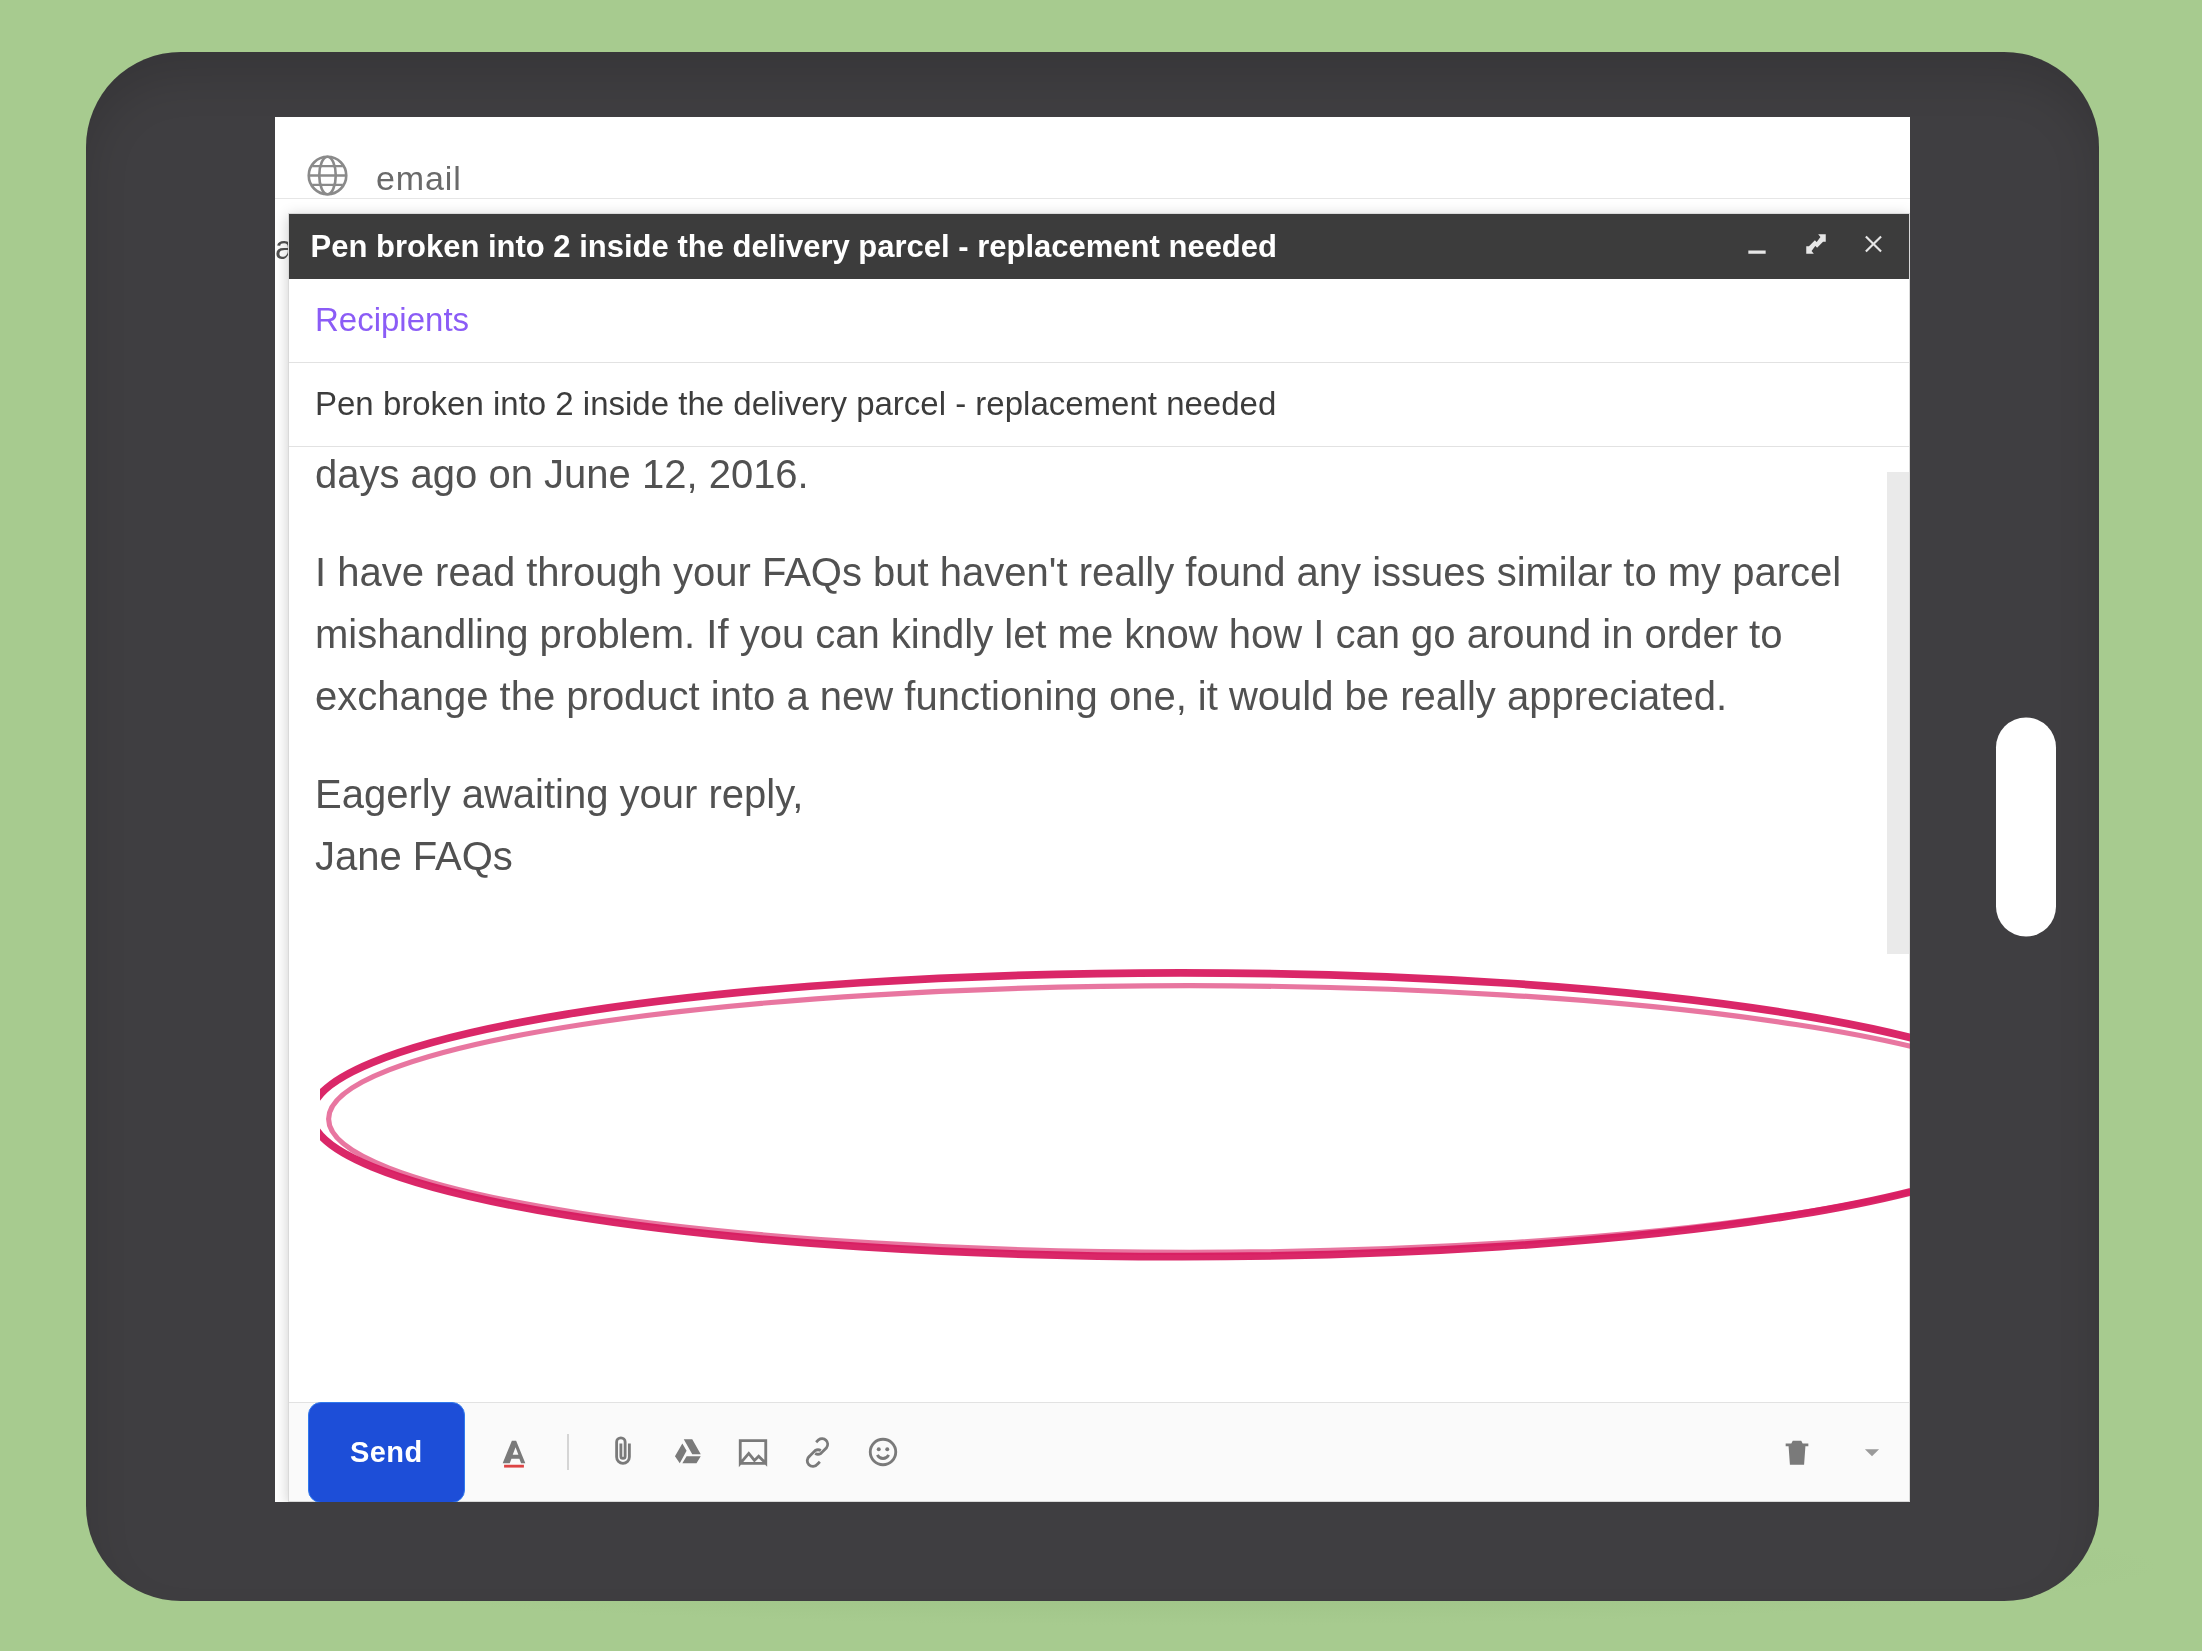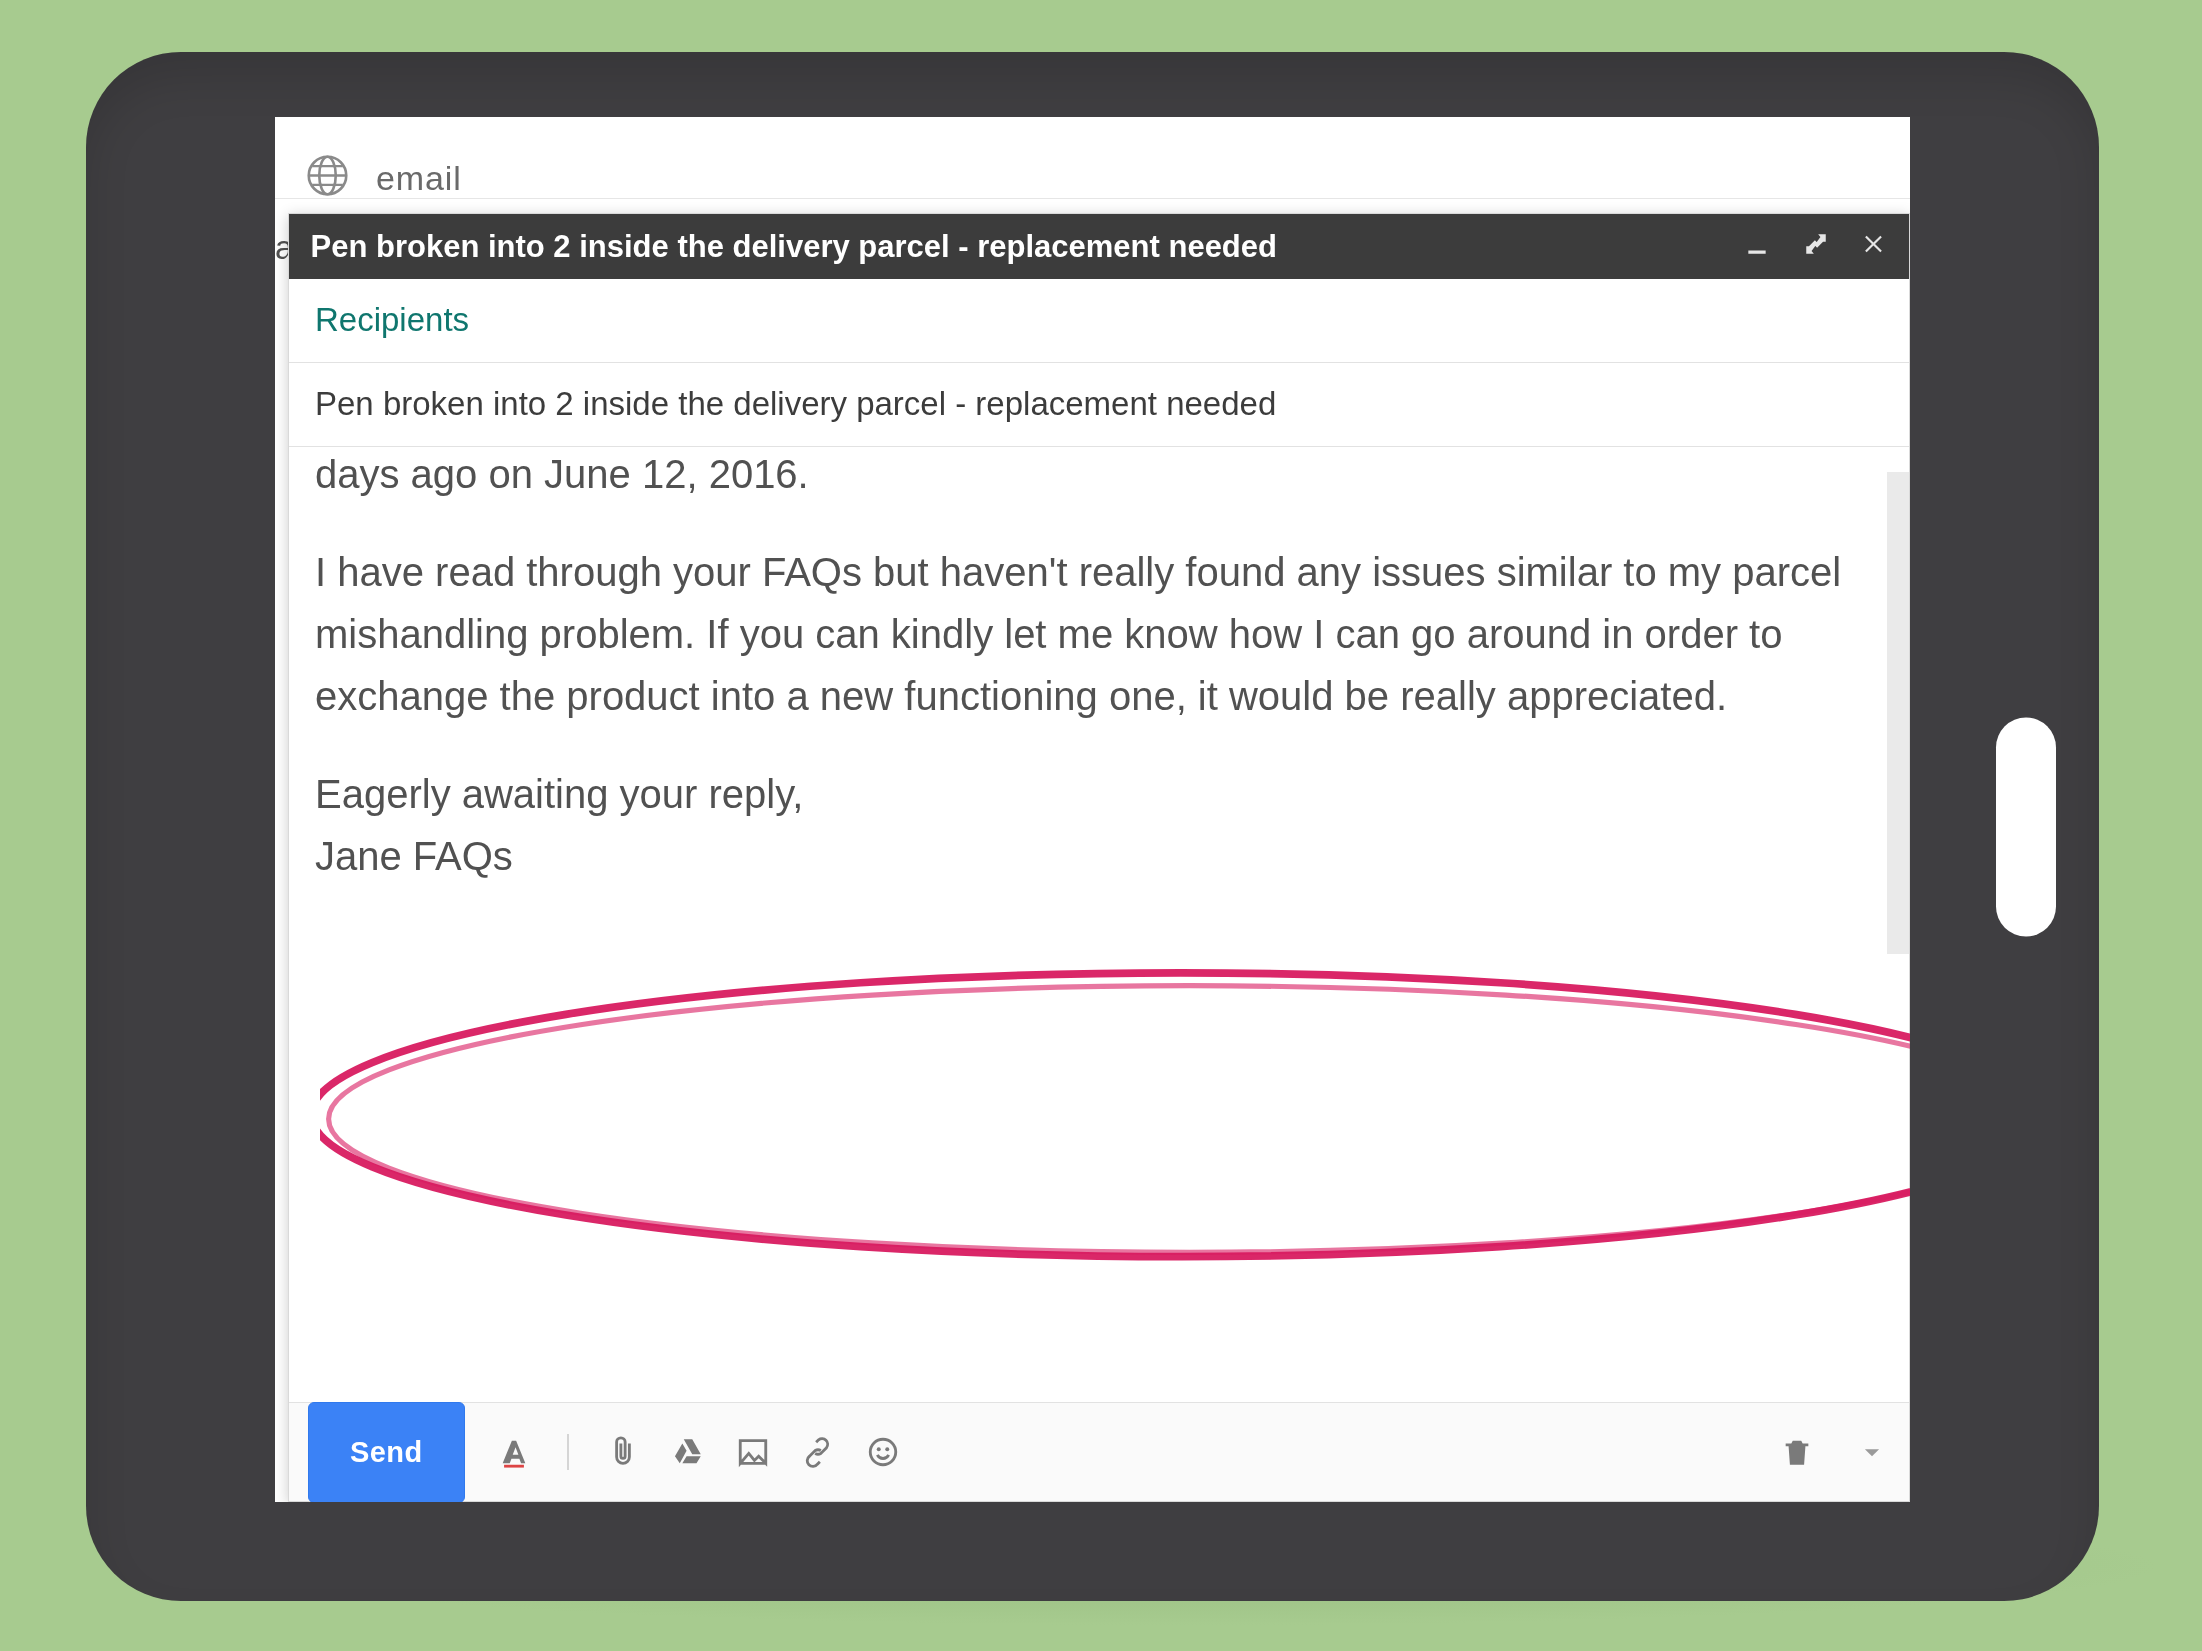--- a/index.html
+++ b/index.html
@@ -47,41 +47,41 @@
     }
     .compose-header{
       height:65px;background:#3c3c3c;color:#fff;display:flex;align-items:center;
       padding:0 21.5px;gap:17px;font-size:31px;font-weight:600;
     }
     .compose-header .title{flex:1;white-space:nowrap;overflow:hidden;text-overflow:ellipsis;}
     .hdr-icons{display:flex;gap:33px;align-items:center}
     .hdr-icons svg{width:26px;height:26px;fill:#e6e6e6}
     .hdr-icons .ic{cursor:pointer}
     .row{
-      border-bottom:0.9px solid #e2e2e2;padding:22.4px 26px;color:#0f766e;font-size:33px;
+      border-bottom:0.9px solid #e2e2e2;padding:22.4px 26px;color:#8b5cf6;font-size:33px;
     }
     .subject-row{color:#3c3c3c}
     .body-area{
       position:absolute;left:0;right:0;top:245px;bottom:99px;
       padding:10.3px 26px 17px 26px;color:#515151;
       font-size:40px;line-height:1.55;overflow:hidden;
     }
     .body-area p{margin:0 0 36px 0}
     .body-area p.first{margin-top:-26px} 
     .cursor-bar{display:inline-block;width:2.6px;height:36px;background:#4a4a4a;vertical-align:-5.2px;margin-left:1.7px}
     
     .vscroll{position:absolute;right:0;top:258px;width:22.4px;height:482px;background:#c3c3c3;opacity:.35}
     
     .compose-footer{
       position:absolute;left:0;right:0;bottom:0;height:99px;border-top:0.9px solid #e2e2e2;
       display:flex;align-items:center;padding:0 19px;gap:19px;background:#fafafa;
     }
     .send-btn{
-      background:#3b82f6;color:#fff;font-weight:700;font-size:29px;
-      padding:33px 41px;border-radius:6px;border:0.9px solid #3079ed;cursor:pointer;
+      background:#1d4ed8;color:#fff;font-weight:700;font-size:29px;
+      padding:33px 41px;border-radius:13px;border:0.9px solid #3079ed;cursor:pointer;
       letter-spacing:0.4px;
     }
     .tool-icons{display:flex;align-items:center;gap:29px;margin-left:12px}
     .tool-icons .ic, .footer-right .ic{width:36px;height:36px;display:flex;align-items:center;justify-content:center;color:#7a7a7a}
     .tool-icons svg,.footer-right svg{width:34px;height:34px;fill:#7a7a7a}
     .divider{width:1.7px;height:36px;background:#d5d5d5;margin:0 6.9px}
     .footer-right{margin-left:auto;display:flex;align-items:center;gap:39px}
     .footer-right .caret{fill:#9a9a9a}
     
     .annot{position:absolute;left:45px;top:830px;width:1777px;height:344px;pointer-events:none}

